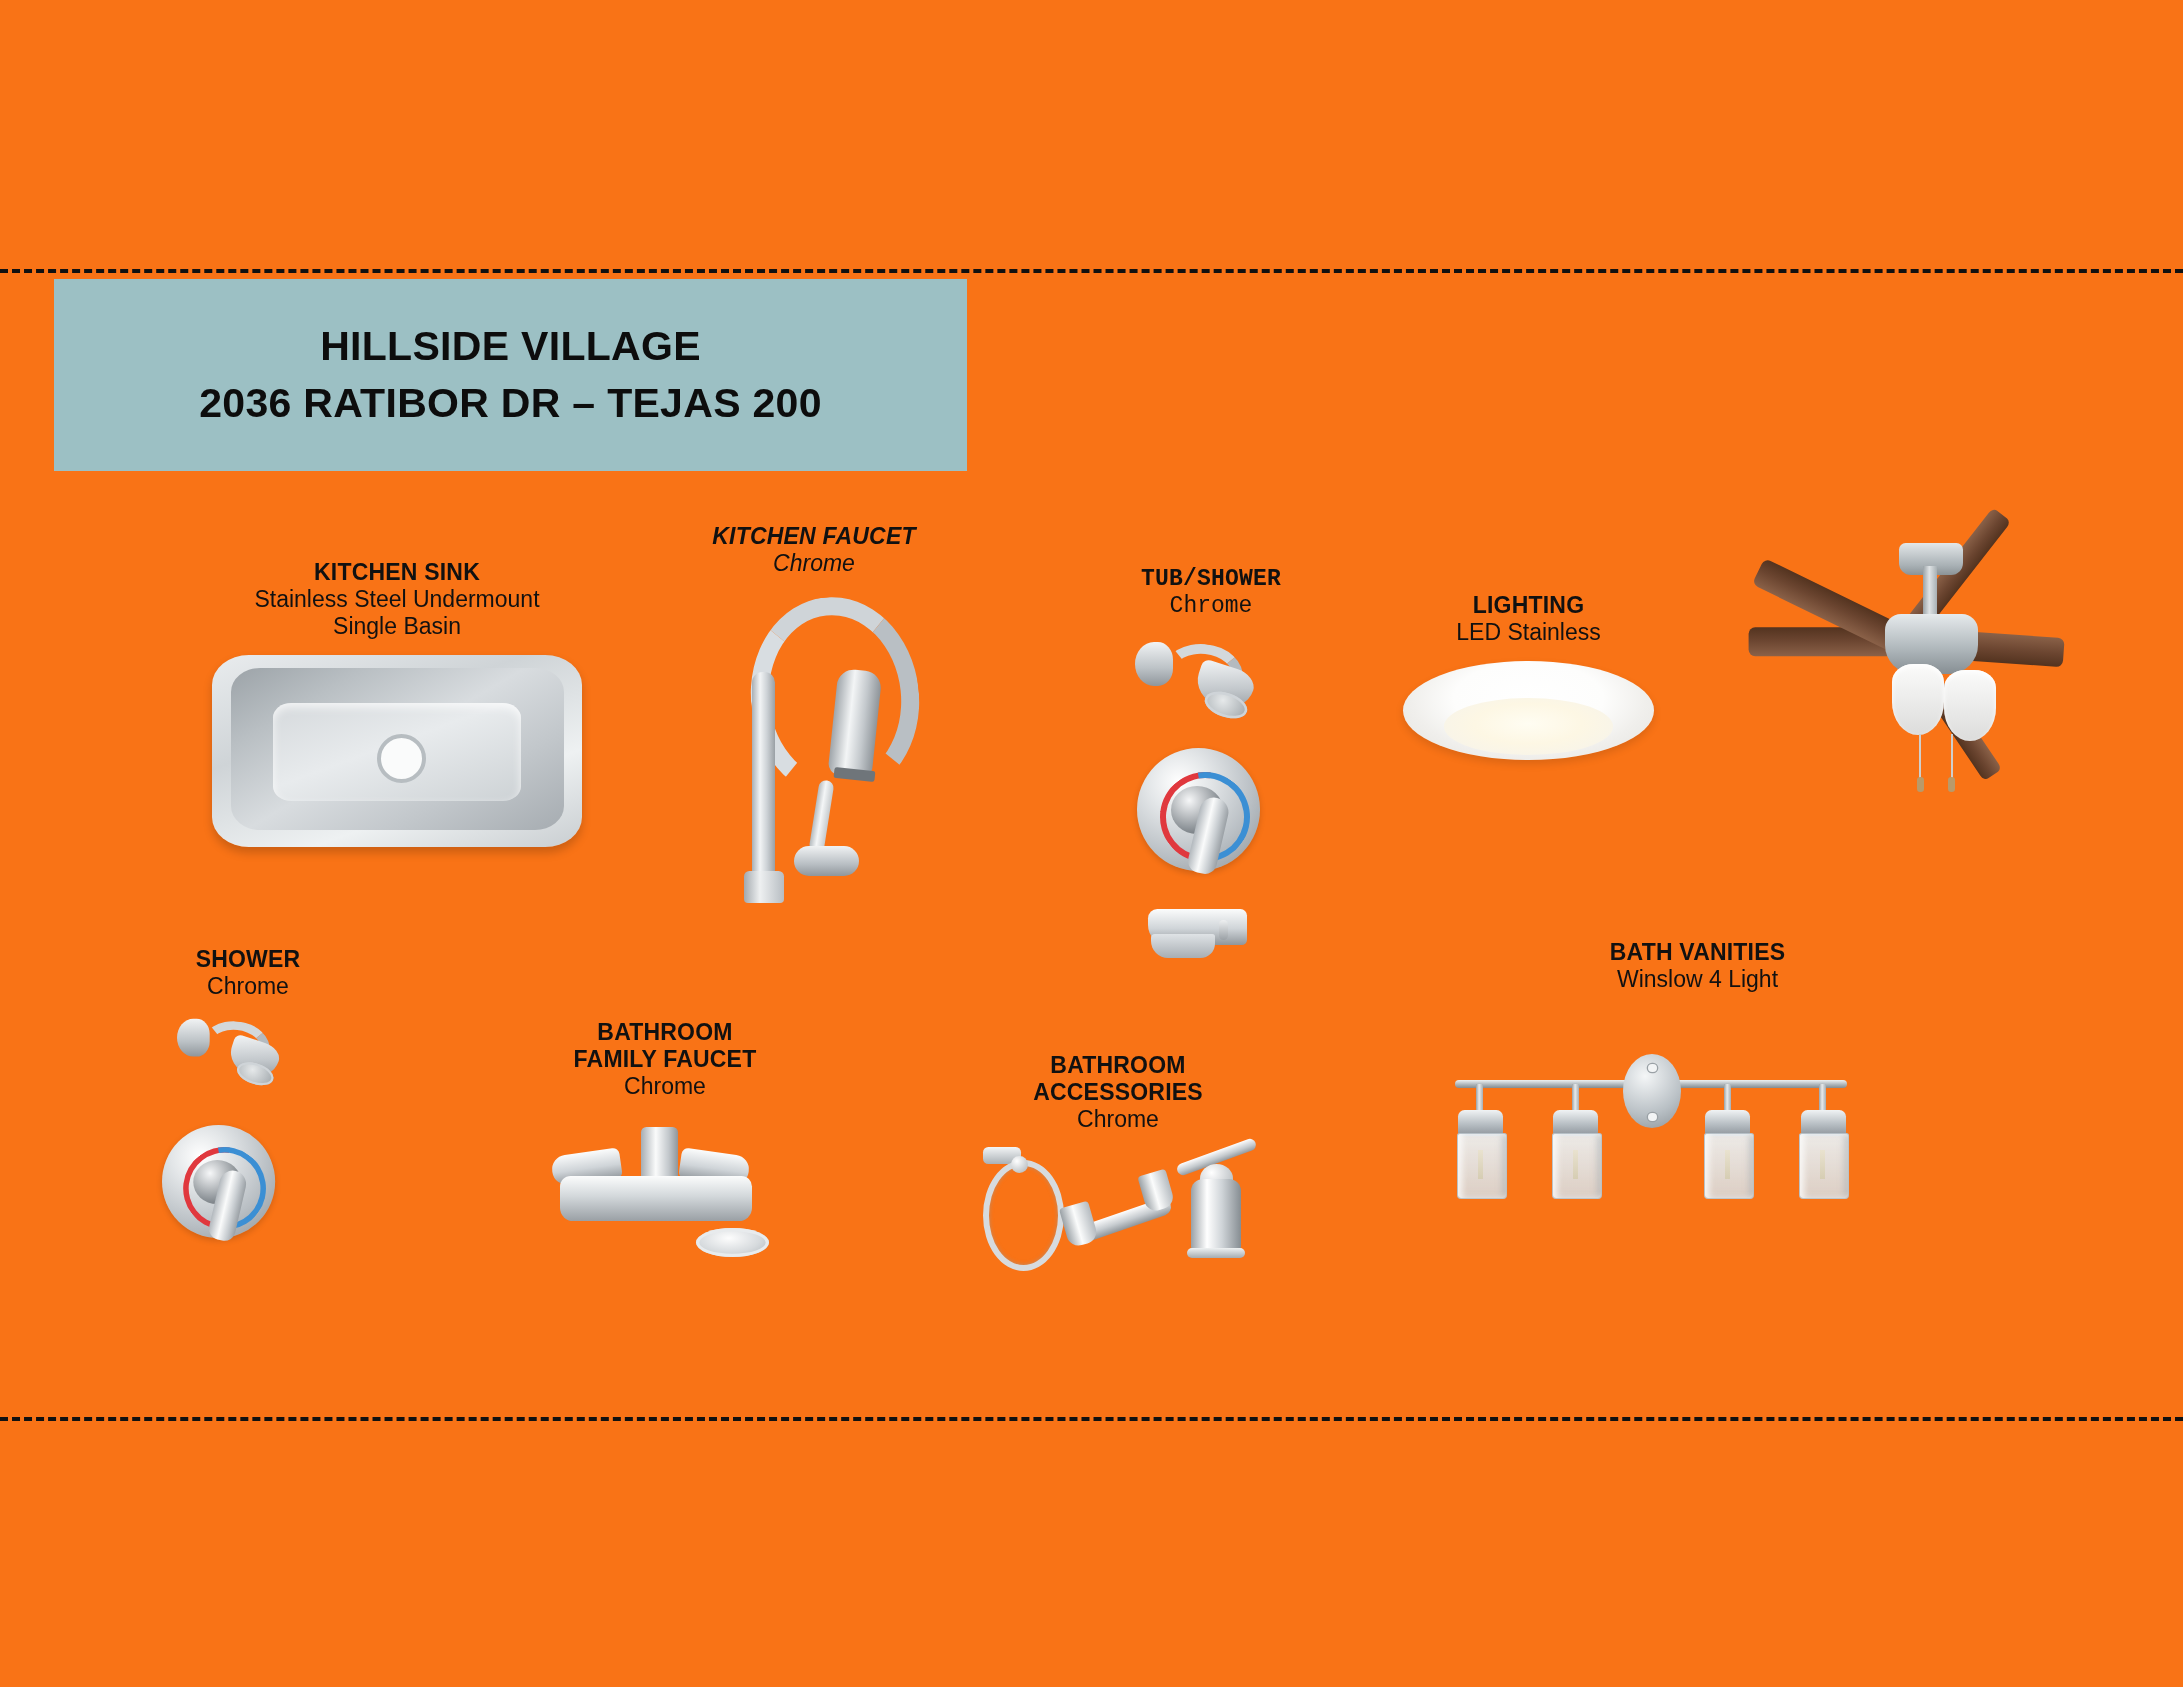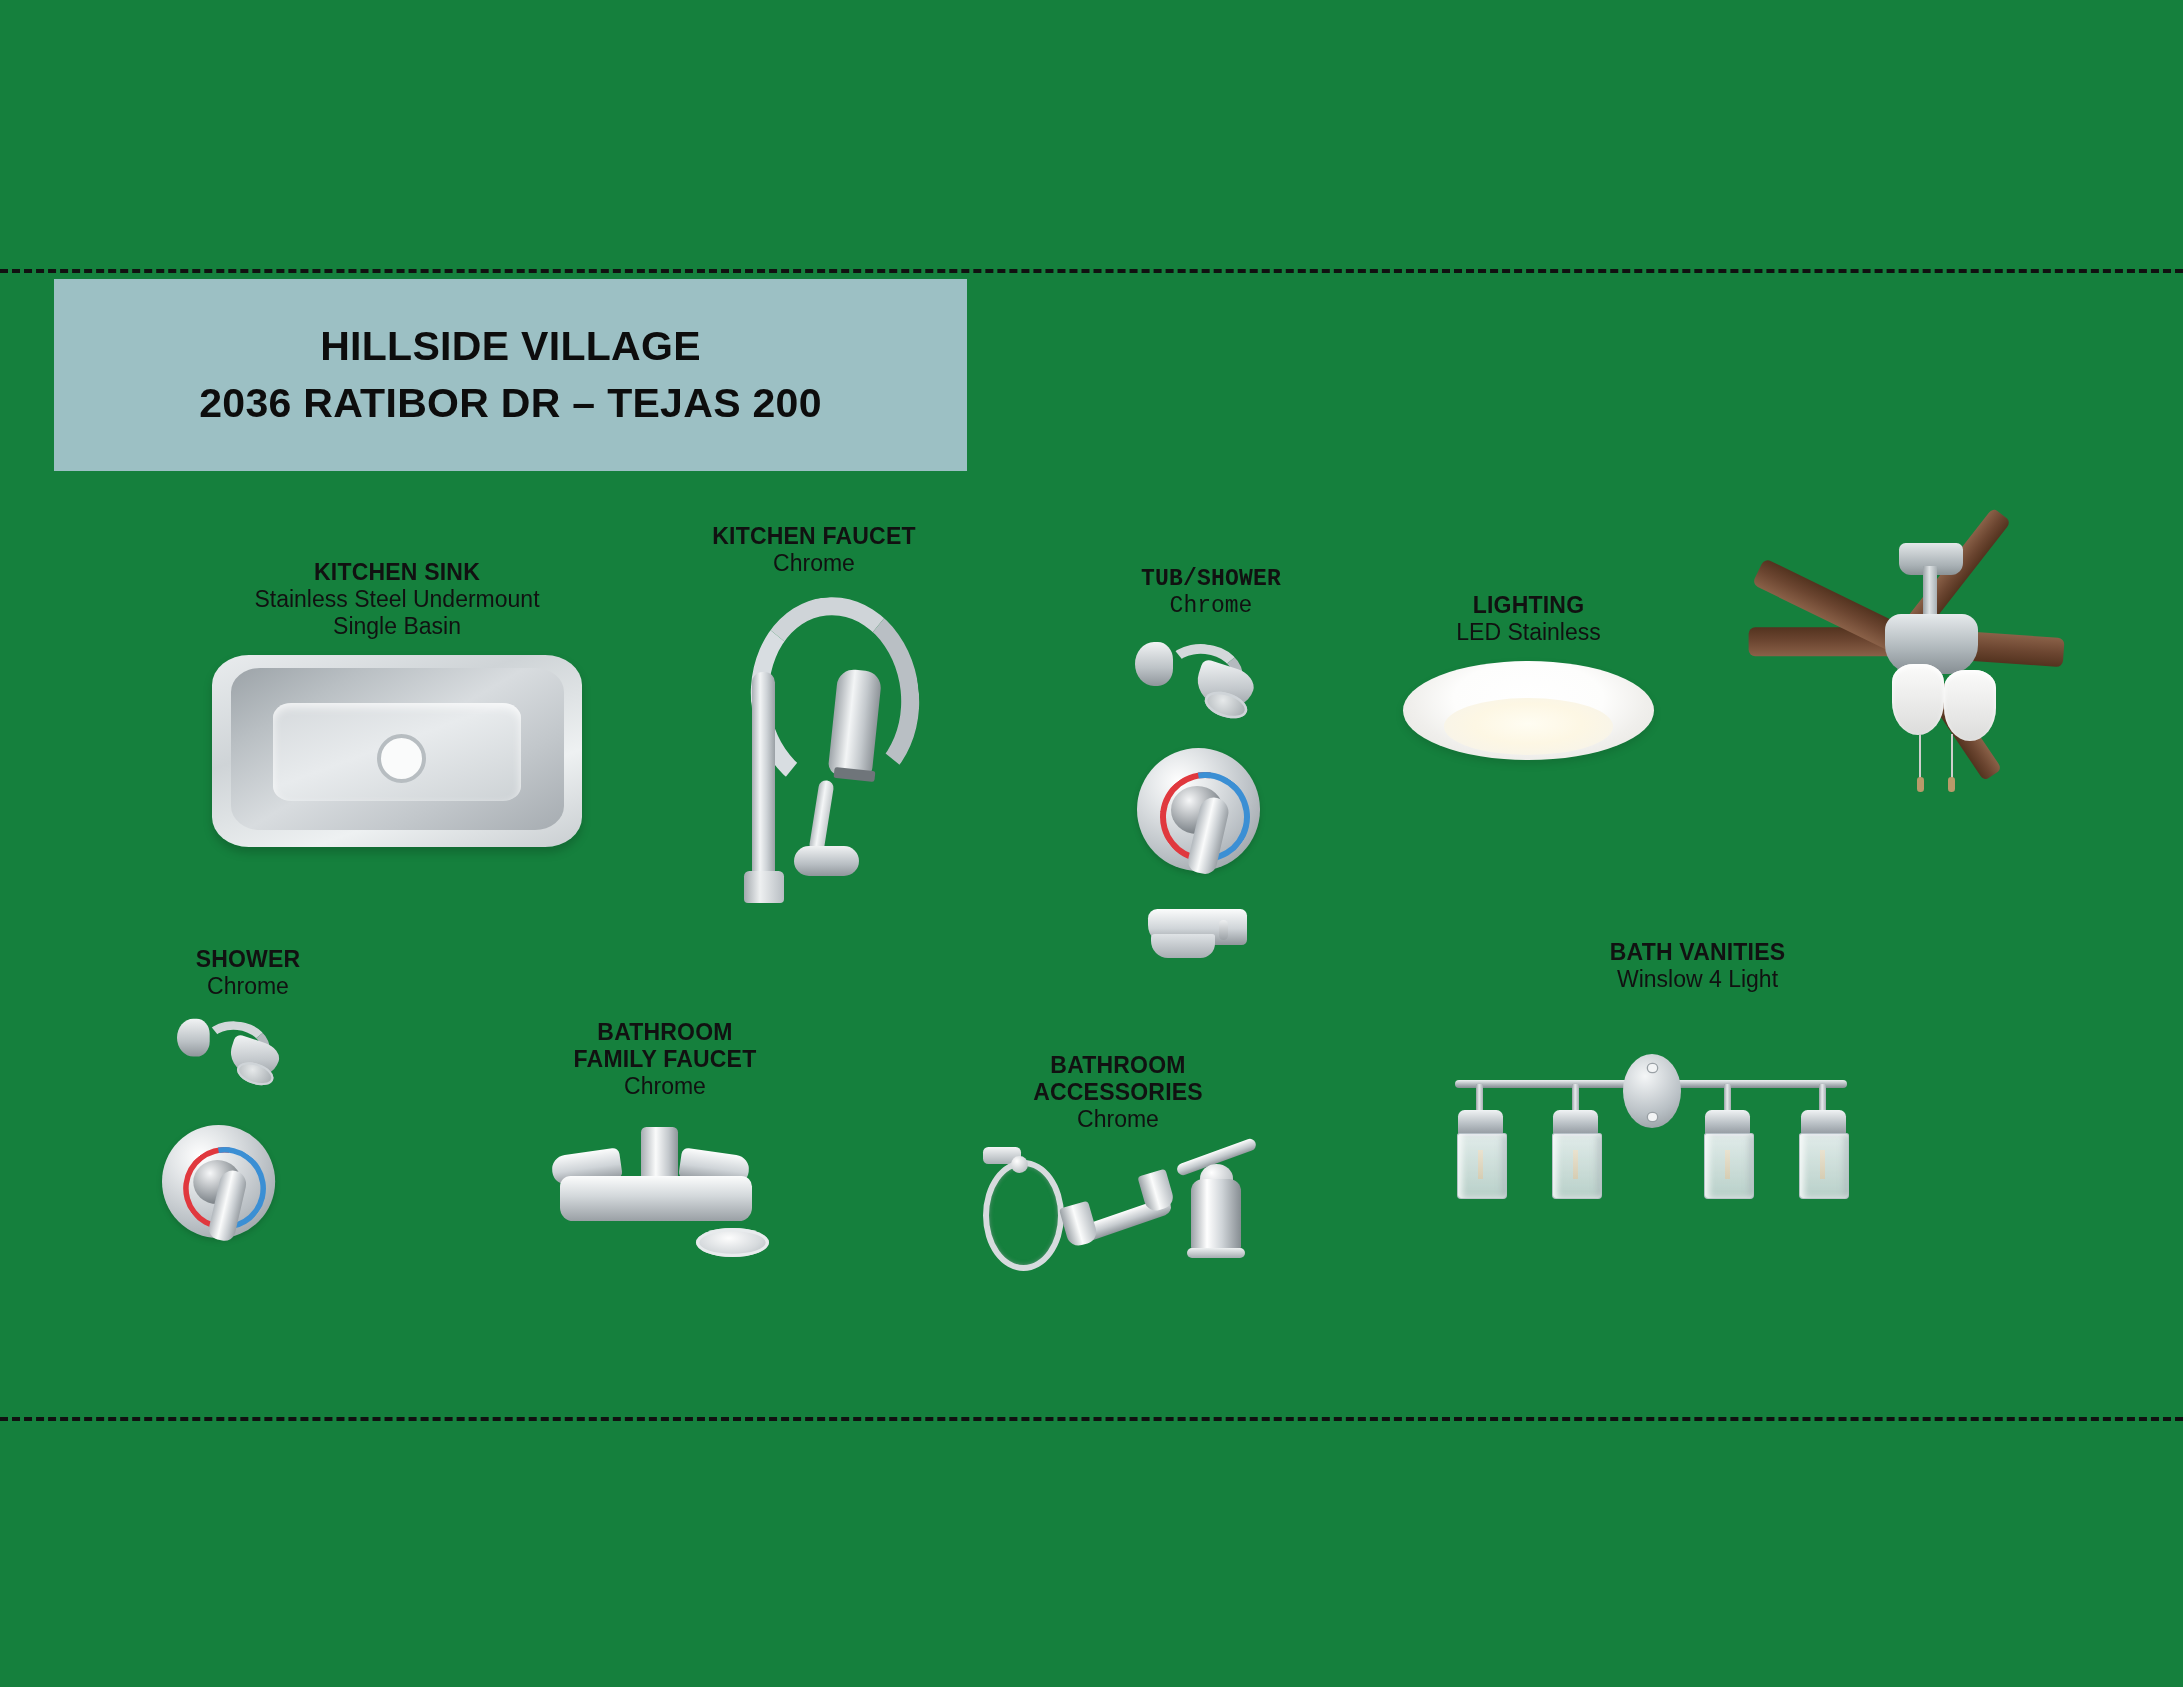--- a/index.html
+++ b/index.html
@@ -1,18 +1,18 @@
 <!DOCTYPE html>
 <html style="font-size:10.6px"><head>
 <meta charset="utf-8">
 <style>
   html,body{margin:0;padding:0;background:#ffffff;}
   body{width:2183px;height:1687px;position:relative;overflow:hidden;
        font-family:"Liberation Sans","DejaVu Sans",sans-serif;color:#111;}
-  .board{position:absolute;inset:0;background:#15803d;}
+  .board{position:absolute;inset:0;background:#f97316;}
 
   
   .rule{position:absolute;left:0;width:2183px;height:0;
         border-top:4.6px dashed #111;}
   .rule.top{top:269px;}
   .rule.bottom{top:1417px;}
 
   
   .title-plate{position:absolute;left:54px;top:279px;width:913px;height:192px;
       background:#9cc0c4;display:flex;flex-direction:column;
@@ -246,21 +246,21 @@
     <div class="art" style="margin-top:14.6px;">
       <div class="sink">
         <div class="rim"></div>
         <div class="basin"></div>
         <div class="floor"></div>
         <div class="drain"></div>
       </div>
     </div>
   </div>
 
-  <div class="item" style="left:675px;top:523px;width:278px;">
+  <div class="item" style="left:675px;top:523px;width:278px;font-style:italic;">
     <div class="cap">
       <span class="t">KITCHEN FAUCET</span>
       <span class="s">Chrome</span>
     </div>
     <div class="art" style="margin-top:16px;">
       <div class="kfaucet">
         <div class="kf-arc"></div>
         <div class="kf-col"></div>
         <div class="kf-head"></div>
         <div class="kf-nozzle"></div>

